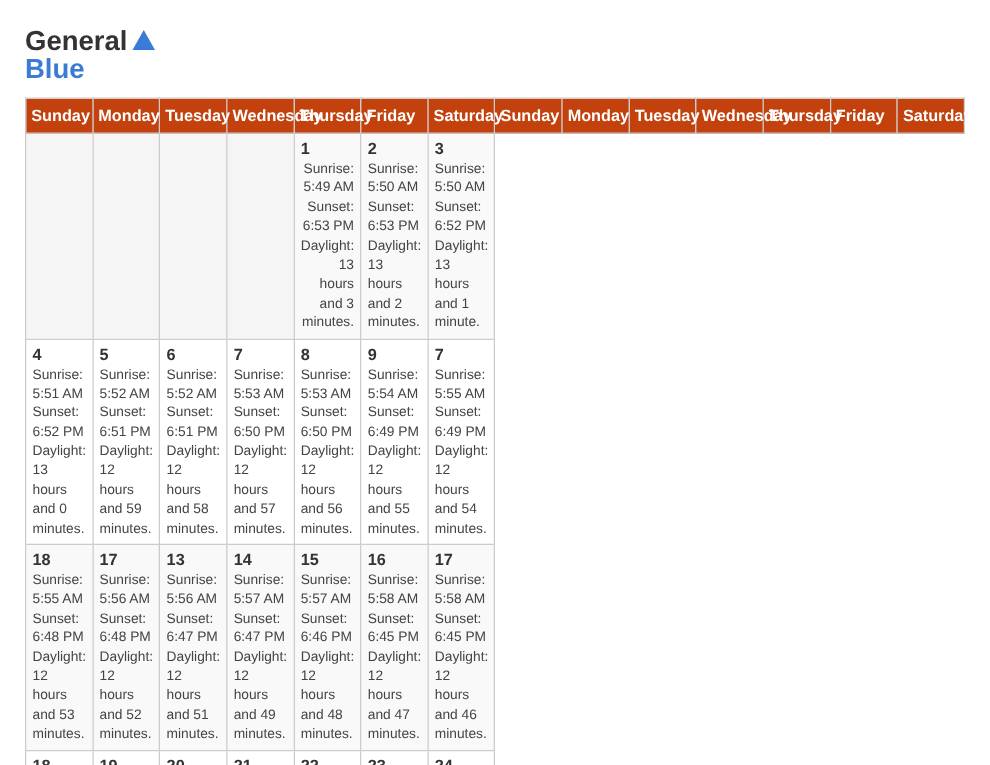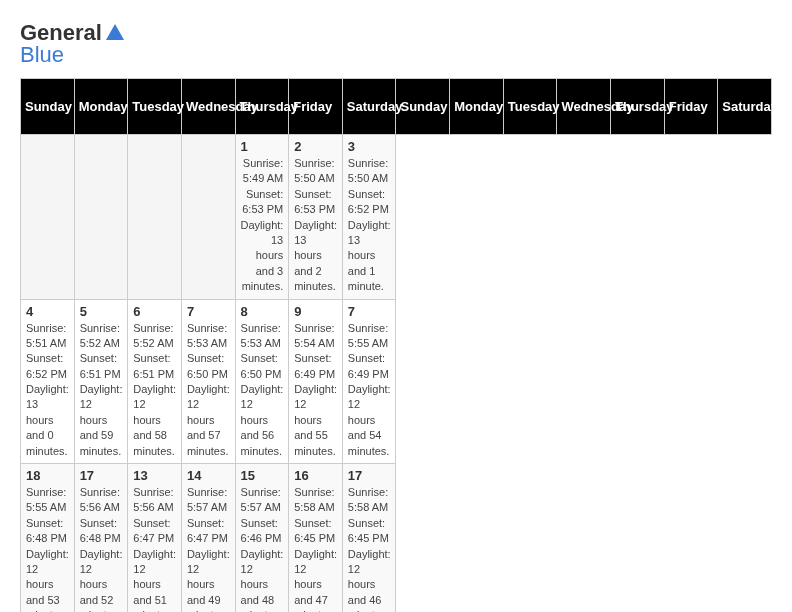--- a/index.html
+++ b/index.html
@@ -36,23 +36,23 @@
     .location {
       font-size: 16px;
       color: #555;
     }
     table {
       width: 100%;
       border-collapse: collapse;
       table-layout: fixed;
     }
     thead tr th {
-      background-color: #000000;
+      background-color: #c2410c;
       color: #fff;
-      padding: 20px 4px;
+      padding: 6px 4px;
       font-size: 13px;
       font-weight: bold;
       text-align: left;
       border: 1px solid #ccc;
     }
     tbody tr td {
       vertical-align: top;
       border: 1px solid #ccc;
       padding: 4px 5px;
       font-size: 11px;
@@ -85,21 +85,21 @@
 <body>
 
 <div class="header">
   <div class="logo">
     <div class="logo-row">
       <span style="font-size:22px;font-weight:bold;color:#333;">General</span>
       <svg width="22" height="22" viewBox="0 0 22 22" style="margin: 0 2px;">
         <polygon points="11,2 20,18 2,18" fill="#3a7bd5"></polygon>
       </svg>
     </div>
-    <span style="font-size:22px;font-weight:normal;color:#3a7bd5;margin-top:-4px;">Blue</span>
+    <span style="font-size:22px;font-weight:bold;color:#3a7bd5;margin-top:-4px;">Blue</span>
   </div>
   <div class="title-block">
     <div class="month-title"></div>
     <div class="location"></div>
   </div>
 </div>
 
 <table>
   <thead>
     <tr>

